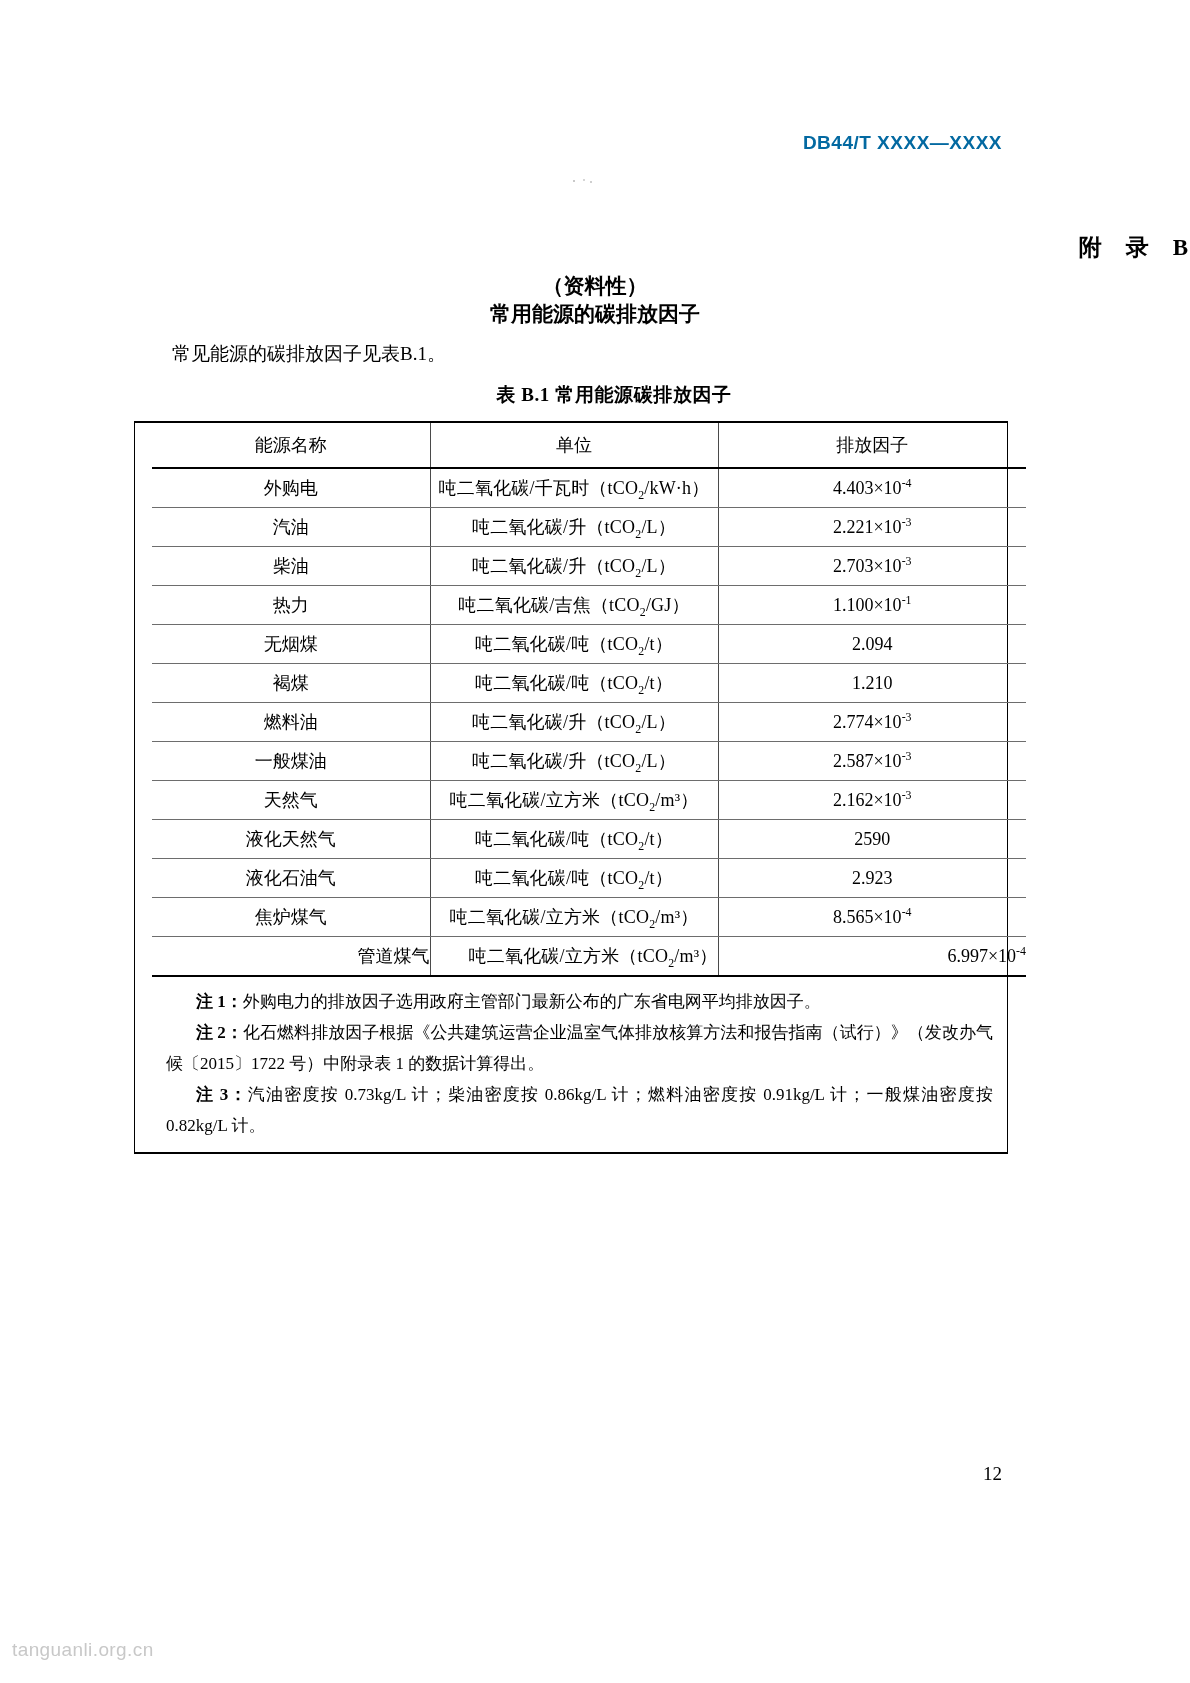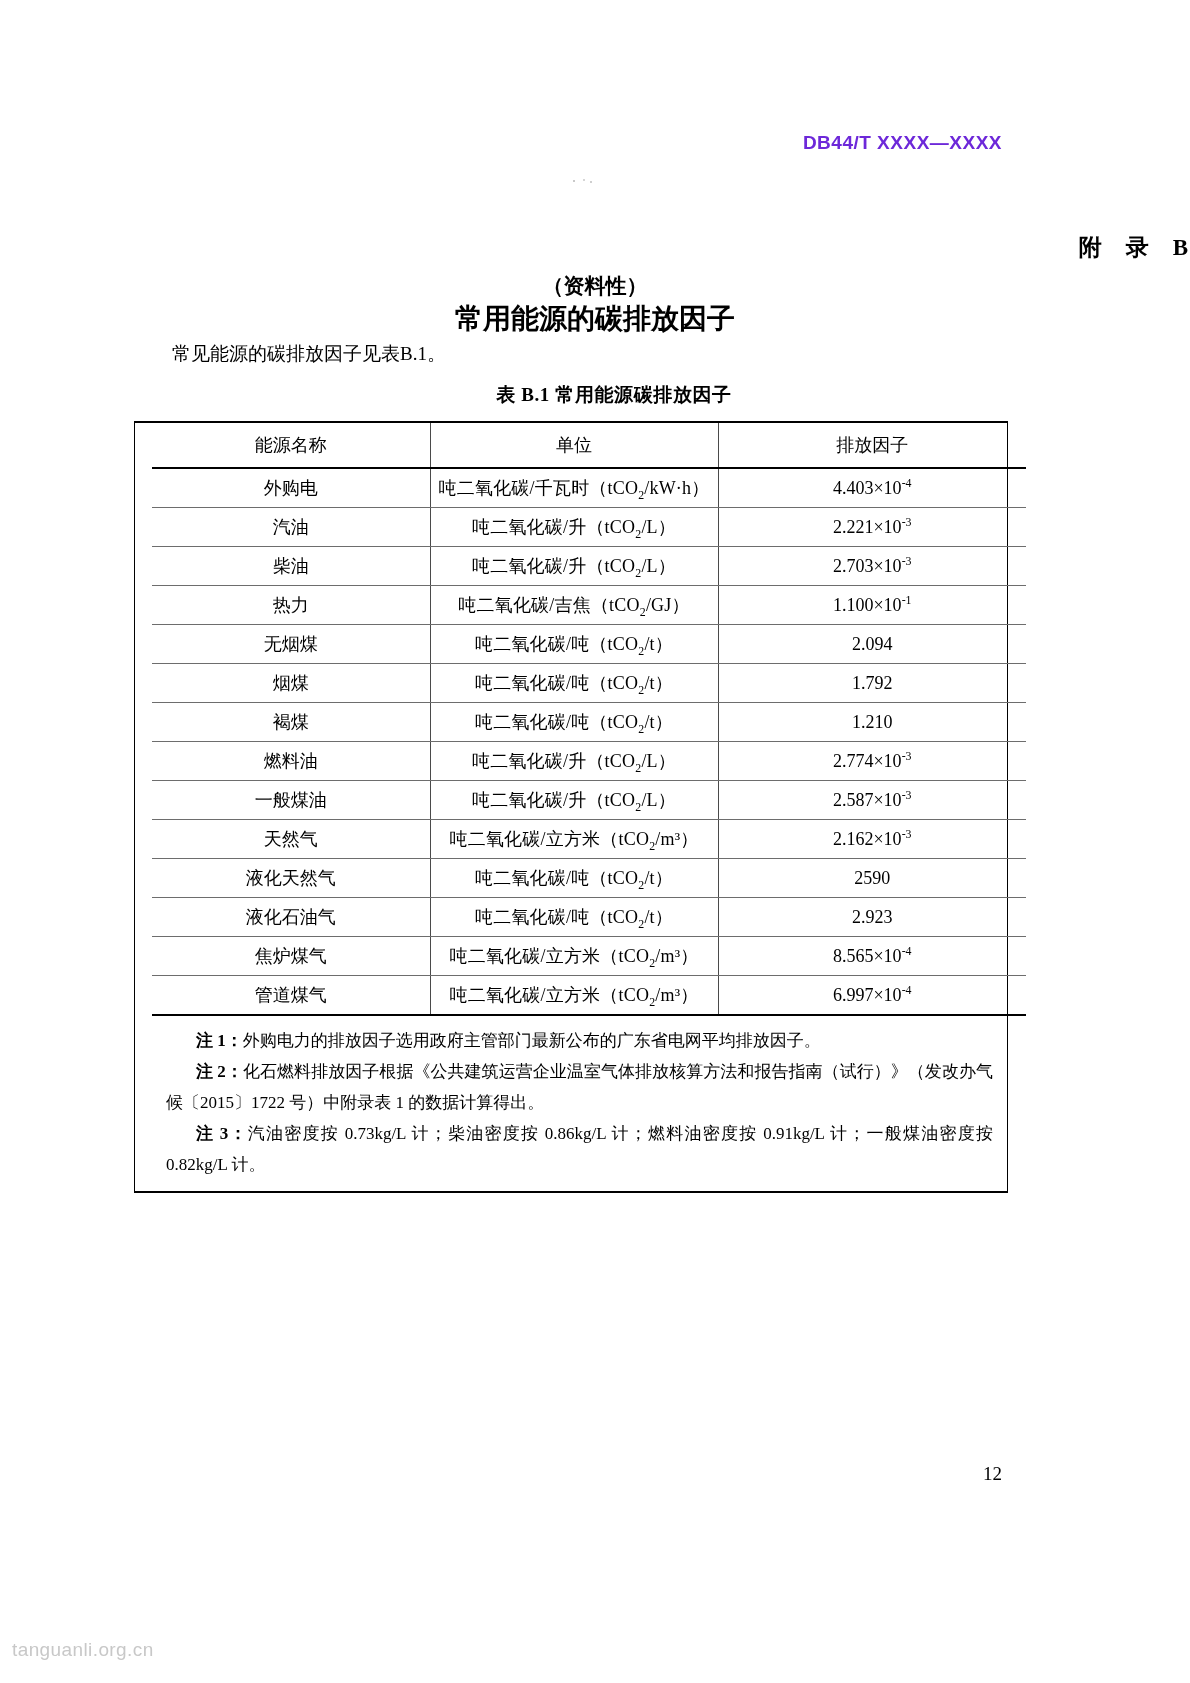--- a/index.html
+++ b/index.html
@@ -22,21 +22,21 @@
 
   
   .running-header {
     position: absolute;
     top: 132px;
     right: 188px;
     font-family: "Liberation Sans", "DejaVu Sans", sans-serif;
     font-size: 19px;
     font-weight: bold;
     letter-spacing: 0.5px;
-    color: #6d28d9;
+    color: #0369a1;
     white-space: nowrap;
   }
 
   
   .scan-speck {
     position: absolute;
     top: 178px;
     left: 572px;
     width: 22px;
     height: 6px;
@@ -66,21 +66,21 @@
     text-align: center;
     font-size: 21px;
     font-weight: bold;
   }
   .annex-subject {
     position: absolute;
     top: 300px;
     left: 0;
     width: 1190px;
     text-align: center;
-    font-size: 28px;
+    font-size: 21px;
     font-weight: bold;
   }
 
   
   .lead-paragraph {
     position: absolute;
     top: 340px;
     left: 172px;
     font-size: 19px;
     line-height: 28px;
@@ -135,21 +135,21 @@
   }
   table.ef th:last-child,
   table.ef td:last-child { border-right: none; }
 
   table.ef thead th {
     height: 44px;
     font-weight: normal;
     border-bottom: 2.4px solid #000;
   }
   table.ef tbody tr td { height: 38px; }
-  table.ef tbody tr:last-child td { border-bottom: 2.2px solid #000; }
+  table.ef tbody tr:last-child td { border-bottom: 2.2px solid #000; text-align: right; }
 
   .unit-cell { font-size: 17.5px; letter-spacing: 0.2px; }
   .value-cell { font-family: "Liberation Serif", "DejaVu Serif", serif; font-size: 18px; }
   sub, sup { font-size: 0.66em; line-height: 0; }
   sup { vertical-align: super; }
   sub { vertical-align: sub; }
 
   
   .notes {
     padding: 9px 14px 11px 14px;
@@ -235,25 +235,20 @@
             <td>热力</td>
             <td class="unit-cell">吨二氧化碳/吉焦（tCO<sub>2</sub>/GJ）</td>
             <td class="value-cell">1.100×10<sup>-1</sup></td>
           </tr>
           <tr>
             <td>无烟煤</td>
             <td class="unit-cell">吨二氧化碳/吨（tCO<sub>2</sub>/t）</td>
             <td class="value-cell">2.094</td>
           </tr>
           <tr>
-            <td>烟煤</td>
-            <td class="unit-cell">吨二氧化碳/吨（tCO<sub>2</sub>/t）</td>
-            <td class="value-cell">1.792</td>
-          </tr>
-          <tr>
             <td>褐煤</td>
             <td class="unit-cell">吨二氧化碳/吨（tCO<sub>2</sub>/t）</td>
             <td class="value-cell">1.210</td>
           </tr>
           <tr>
             <td>燃料油</td>
             <td class="unit-cell">吨二氧化碳/升（tCO<sub>2</sub>/L）</td>
             <td class="value-cell">2.774×10<sup>-3</sup></td>
           </tr>
           <tr>

